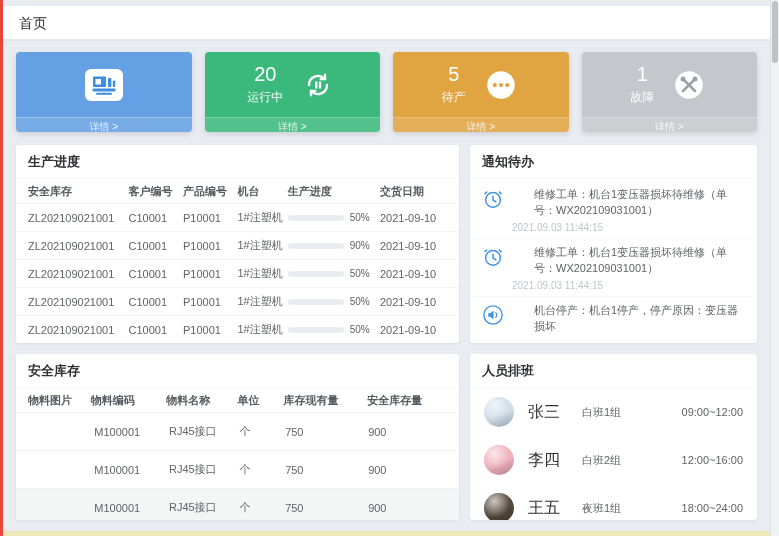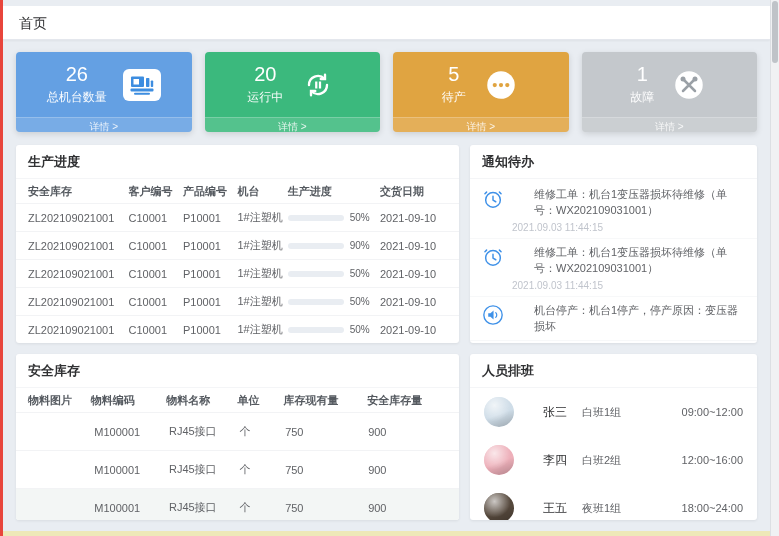--- a/index.html
+++ b/index.html
@@ -86,21 +86,21 @@
   .n-text { font-size:11px; color:#606266; line-height:1.45;margin-left:22px; }
   .n-time { font-size:10px; color:#c0c4cc; margin-top:3px; }
   .n-time:empty { display:none; }
 
   
   .srow { display:flex; align-items:center; padding:9px 14px; }
   .avatar { width:30px; height:30px; border-radius:50%; flex:none; position:relative; overflow:hidden; background:#ddd; }
   .avatar::after { content:""; position:absolute; inset:0; border-radius:50%;
     background:radial-gradient(circle at 35% 28%, rgba(255,255,255,.7), rgba(255,255,255,0) 55%),
                linear-gradient(160deg, rgba(0,0,0,0) 55%, rgba(0,0,0,.25)); }
-  .s-name { width:54px; margin-left:14px; font-size:12px; color:#303133;text-align:center; }
+  .s-name { width:54px; margin-left:14px; font-size:16px; color:#303133; }
   .s-shift { width:72px; font-size:11px; color:#606266; }
   .s-time { margin-left:auto; font-size:11px; color:#606266; }
 </style>
 </head>
 <body>
 
 <div class="edge-left" style="background: rgb(232, 69, 60);"></div>
 <div class="edge-bottom" style="background: rgb(238, 232, 184);"></div>
 <div class="scrollbar">
   <div class="thumb"></div>
@@ -110,24 +110,20 @@
   <header class="topbar">
     <span>首页</span>
   </header>
 
   <div class="content">
 
     <div class="cards">
 
         <div class="card machine-icon" style="background: rgb(100, 160, 227);">
           <div class="card-main">
-            <div class="card-text">
-              <div class="card-value">26</div>
-              <div class="card-label">总机台数量</div>
-            </div>
             <div class="card-icon">
               <svg class="ic i-machine" viewBox="0 0 24 24" fill="#3d8de0">
                 <rect x="1" y="3.5" width="13" height="10.5" rx="1"></rect>
                 <rect x="3.5" y="6" width="5.5" height="5.5" fill="#fff"></rect>
                 <rect x="16" y="5" width="3.4" height="9" rx="0.8"></rect>
                 <rect x="20.8" y="7.5" width="2.4" height="6.5" rx="0.8"></rect>
                 <rect x="0.5" y="15.5" width="23" height="3" rx="1"></rect>
                 <rect x="4" y="19.8" width="16" height="2" rx="1"></rect>
               </svg>
 

